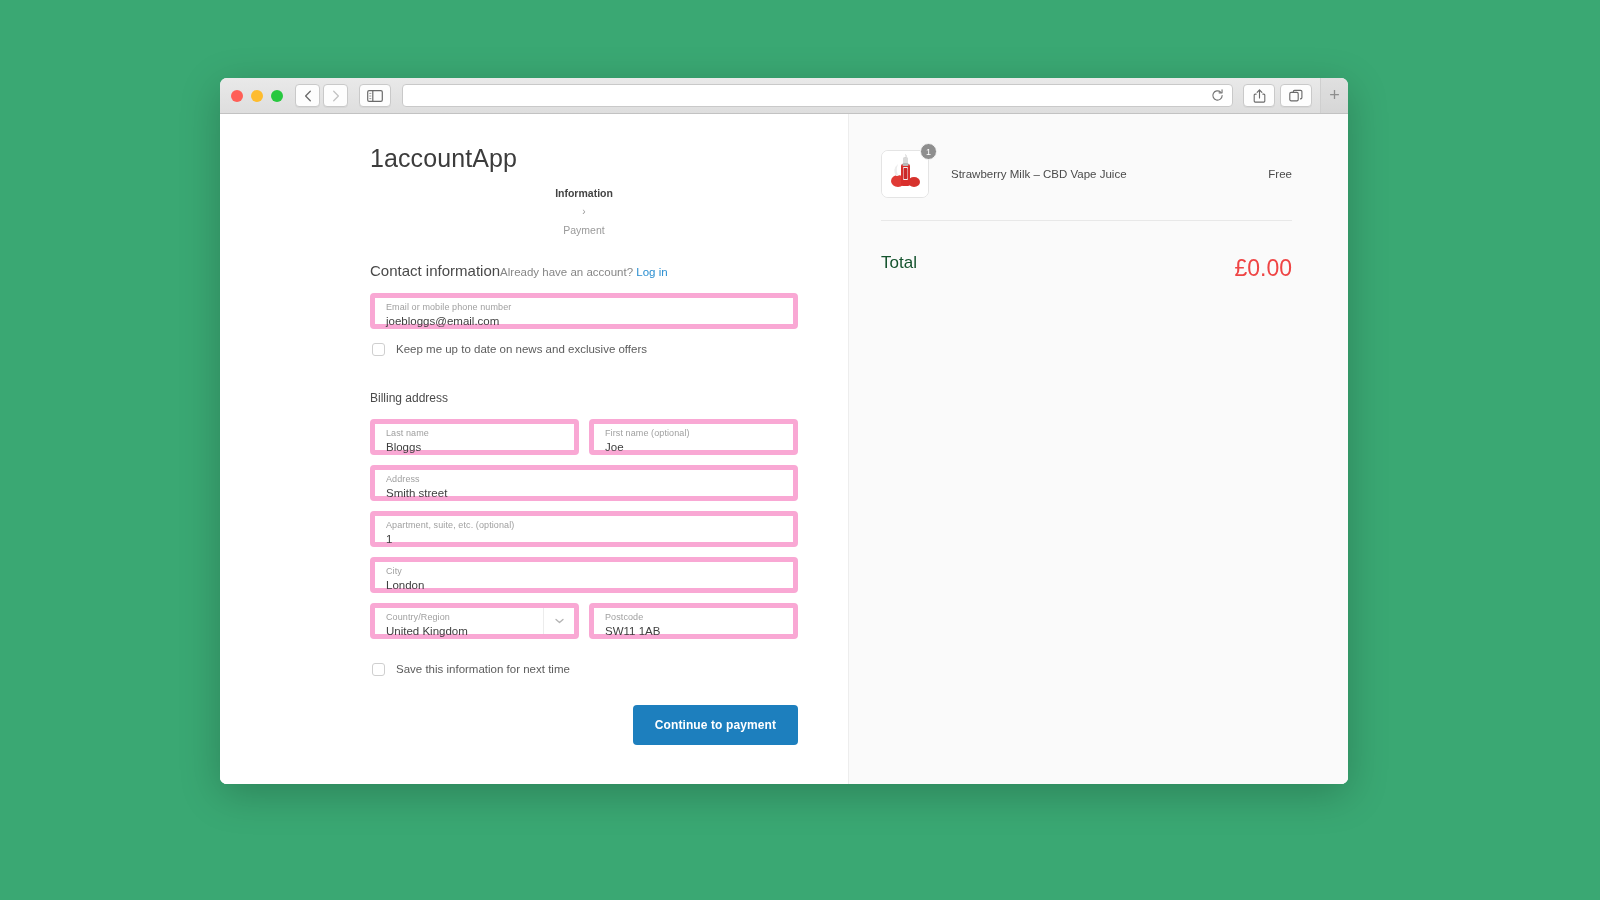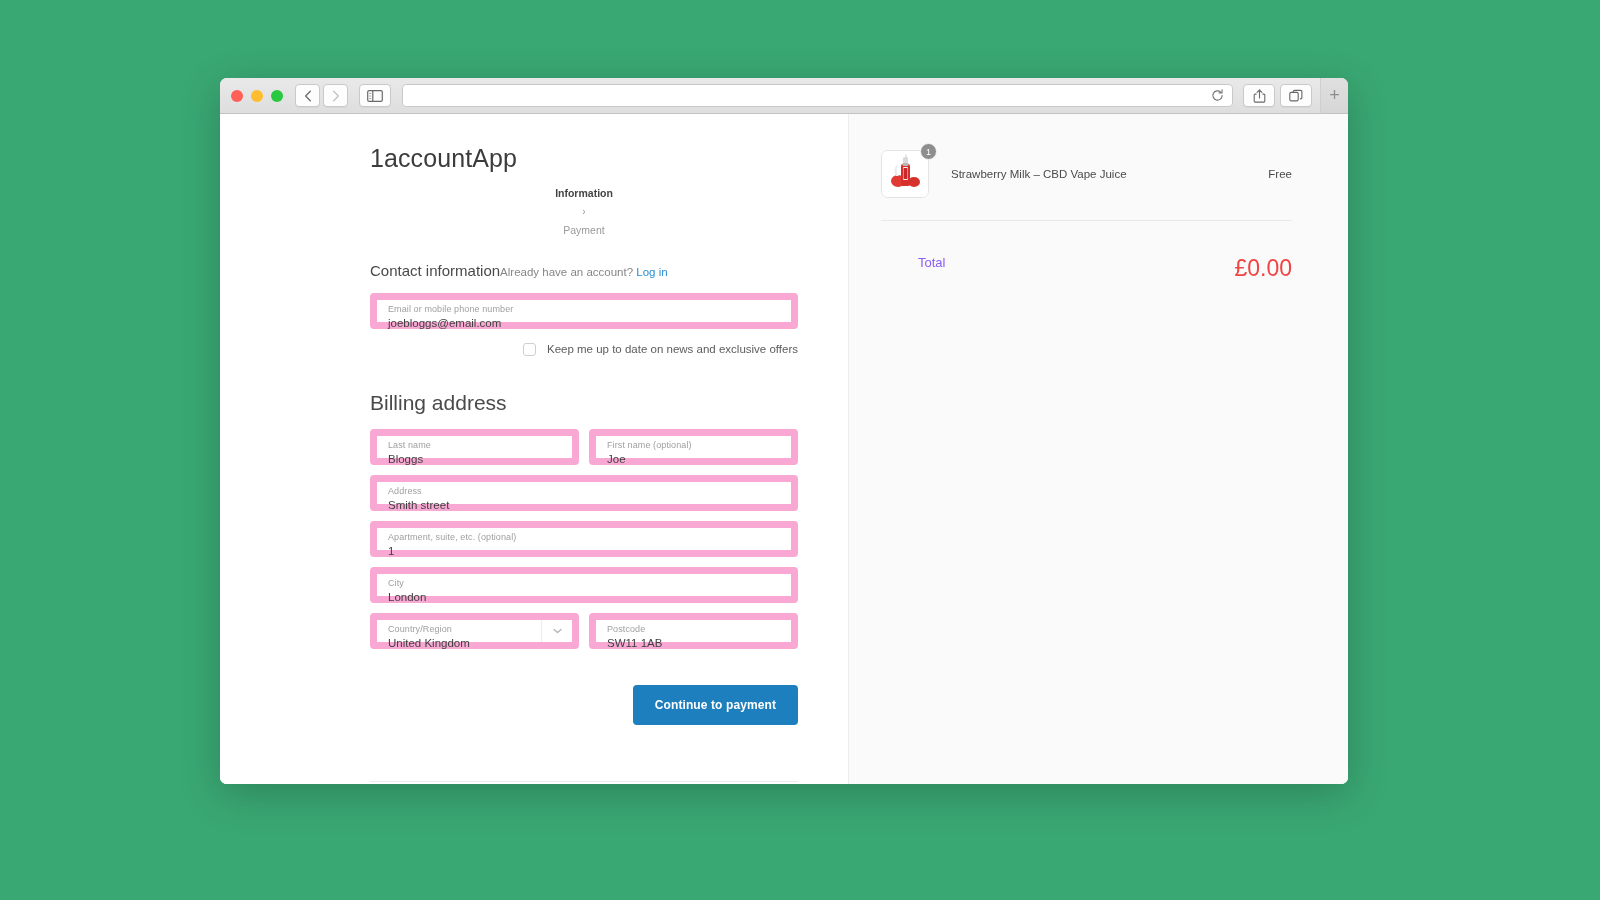--- a/index.html
+++ b/index.html
@@ -121,21 +121,21 @@
     display: flex; align-items: baseline; 
     margin-bottom: 14px;
   }
   .sec-title { font-size: 15px; color: #4a4a4a; font-weight: 400; }
   .sec-aside { font-size: 11.5px; color: #868686; }
   .sec-aside a { color: #2b8fd1; text-decoration: none; }
 
   
   .field {
     position: relative;
-    border: 7px solid #f9a8d4;
+    border: 5px solid #f9a8d4;
     border-radius: 4px;
     height: 36px;
     padding: 4px 11px 0 11px;
     background: #fff;
     margin-bottom: 10px;
   }
   .field .flab {
     display: block;
     font-size: 9px;
     color: #a0a0a0;
@@ -156,33 +156,32 @@
     right: 0; top: 0; bottom: 0;
     width: 31px;
     border-left: 1px solid #ececec;
     display: flex; align-items: center; justify-content: center;
   }
 
   .check-row {
     display: flex; align-items: center; gap: 11px;
     margin: 10px 0 0 2px;
     height: 20px;
-    justify-content: flex-end;
   }
   .cbox {
     width: 13px; height: 13px;
     border: 1px solid #cfcfcf;
     border-radius: 3px;
     background: #fff;
     flex: 0 0 13px;
   }
   .check-label { font-size: 11.5px; color: #5c5c5c; }
 
   .billing-title {
-    font-size: 21px;
+    font-size: 12px;
     color: #4a4a4a;
     margin: 32px 0 14px 0;
     font-weight: 400;
   }
 
   .actions {
     display: flex; justify-content: flex-end;
     margin-top: 26px;
   }
   .btn-primary {
@@ -242,21 +241,21 @@
   }
   .item-name { flex: 1; font-size: 11.5px; color: #4a4a4a; }
   .item-price { font-size: 11.5px; color: #4a4a4a; }
 
   .sum-divider { border-top: 1px solid #e8e8e8; }
 
   .total-row {
     display: flex; align-items: center; justify-content: space-between;
     padding: 22px 0 0 0;
   }
-  .total-label { font-size: 13px; color: #8b5cf6; margin-left: 37px; }
+  .total-label { font-size: 17px; color: #14532d; }
   .total-value { font-size: 23px; color: #ef4444; margin-top: 12px; }
 </style>
 </head>
 <body>
 
 <div class="window">
 
   <div class="toolbar">
     <div class="traffic">
       <div class="dot red"></div>
@@ -384,20 +383,24 @@
                 <polyline points="1,1.4 4.5,4.6 8,1.4" fill="none" stroke="#b4b4b4" stroke-width="1.3" stroke-linecap="round" stroke-linejoin="round"></polyline>
               </svg>
             </span>
           </div>
           <div class="field">
             <span class="flab">Postcode</span>
             <span class="fval">SW11 1AB</span>
           </div>
         </div>
 
+        <div class="check-row">
+          <span class="cbox"></span>
+          <span class="check-label">Save this information for next time</span>
+        </div>
 
         <div class="actions">
           <button class="btn-primary">Continue to payment</button>
         </div>
 
         <div class="footer">All rights reserved 1accountApp</div>
       </div>
     </div>
 
     <div class="summary">

